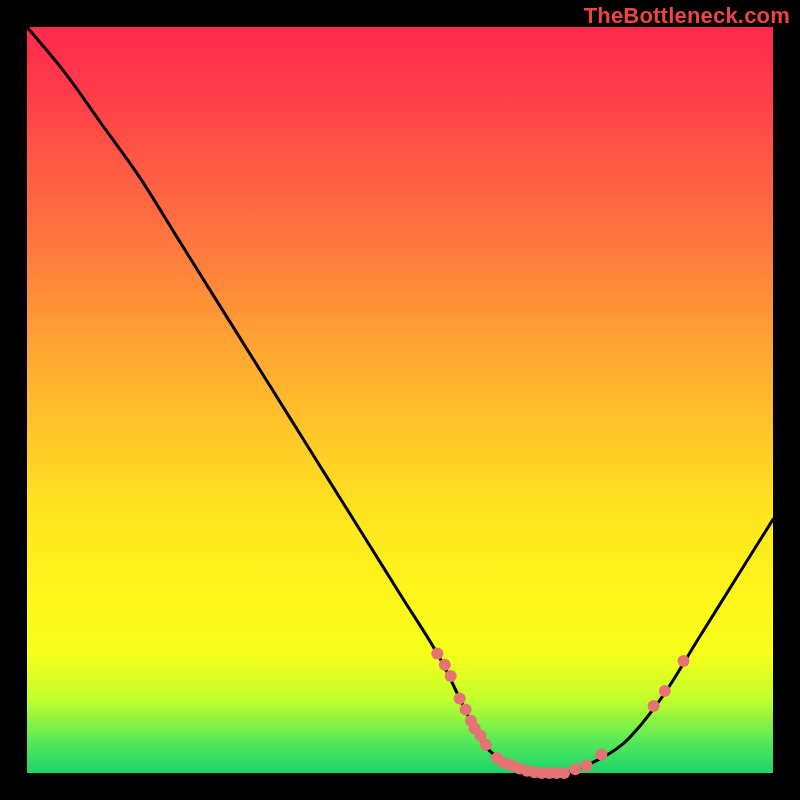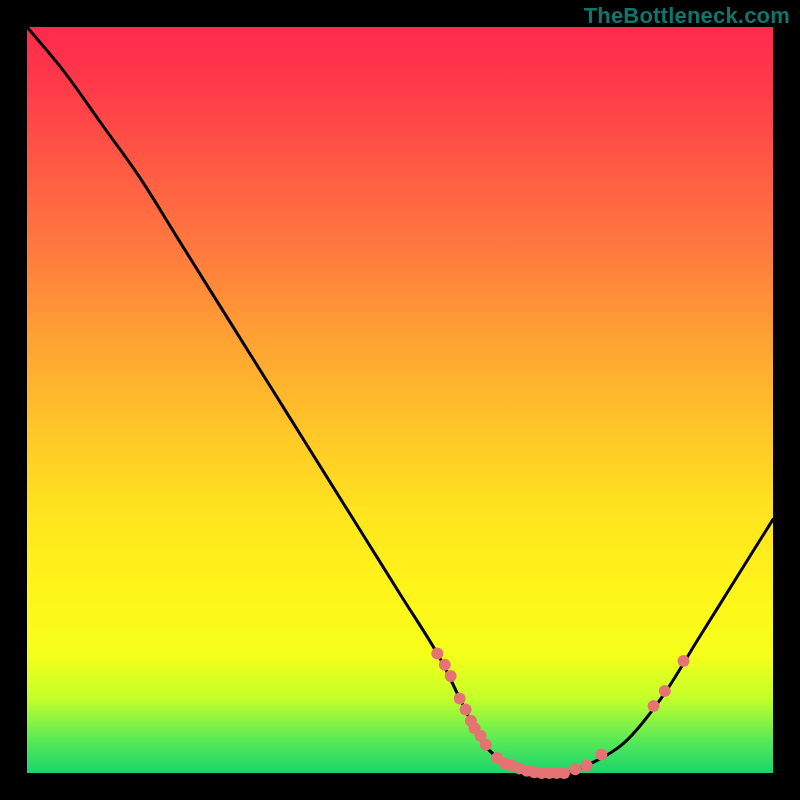--- a/index.html
+++ b/index.html
@@ -40,21 +40,21 @@
       #1bd46a 100%
     );
   }
   .watermark {
     position: absolute;
     top: 3px;
     right: 10px;
     font-family: Arial, Helvetica, sans-serif;
     font-size: 22px;
     font-weight: 600;
-    color: #0f766e;
+    color: #ef4444;
     letter-spacing: 0.2px;
   }
   svg.curve {
     position: absolute;
     left: 27px;
     top: 27px;
     width: 746px;
     height: 746px;
     overflow: visible;
   }

